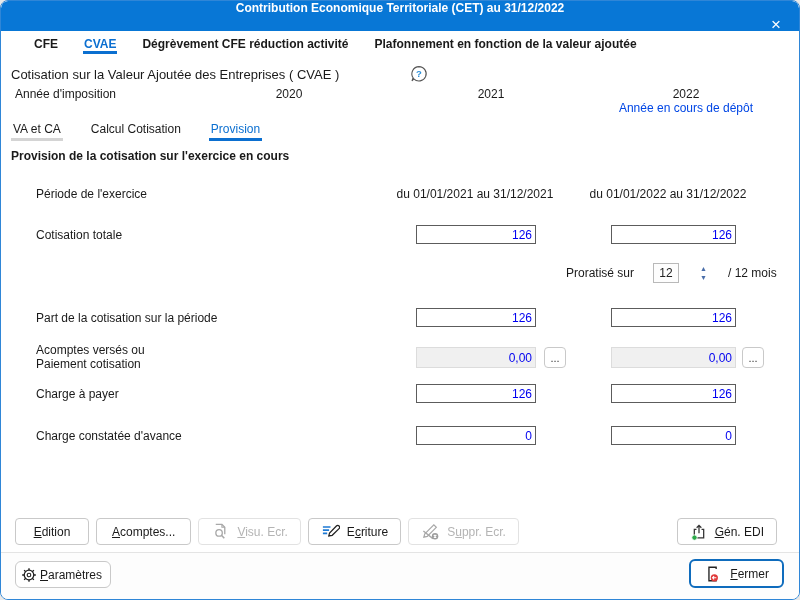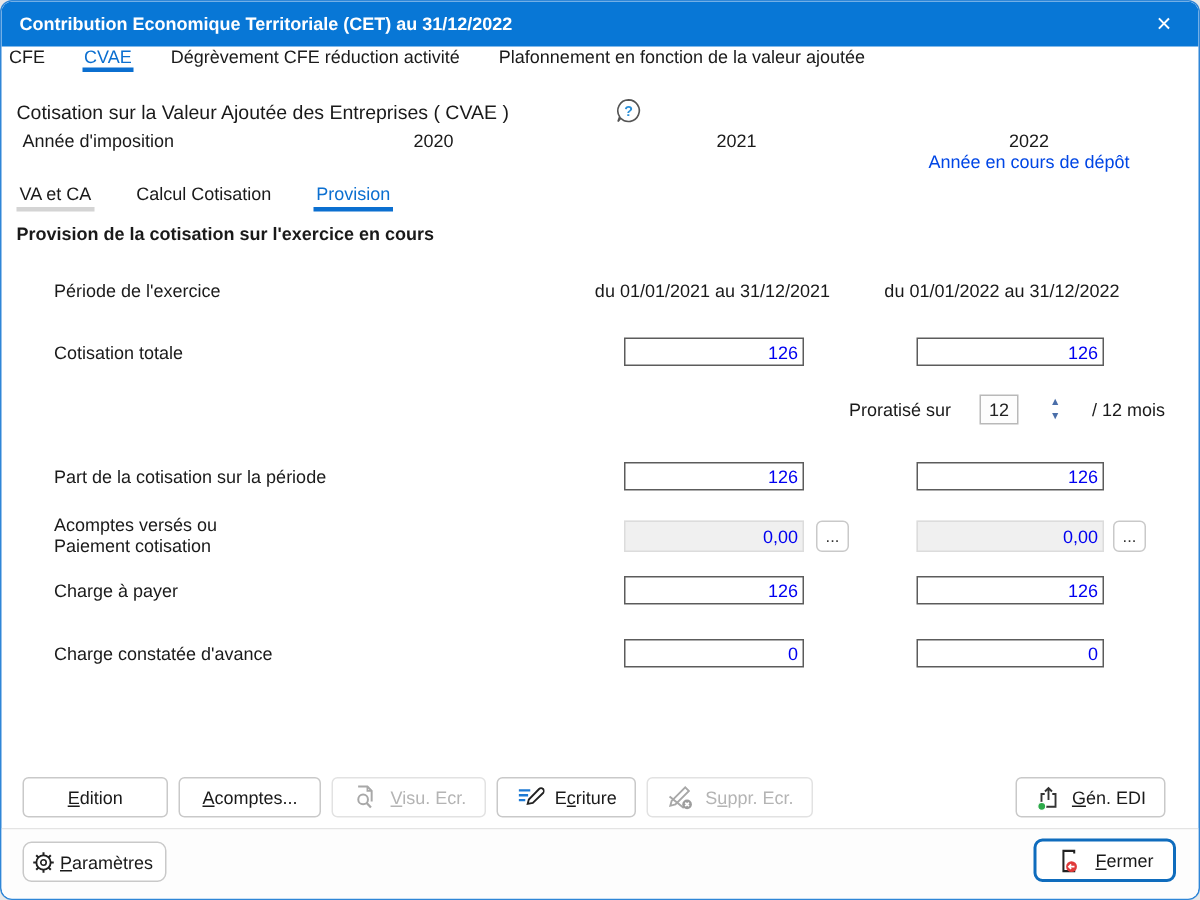--- a/index.html
+++ b/index.html
@@ -9,29 +9,29 @@
   .window {
     position:relative; width:800px; height:600px; background:#fff;
     border:1px solid #2f86d7; border-radius:8px; overflow:hidden;
   }
   .abs { position:absolute; }
 
   
   .titlebar {
     height:30px; background:#0877d6; color:#fff; display:flex; align-items:center;
     padding:0 12px; font-weight:bold; font-size:12px;
-    border-top-left-radius:7px; border-top-right-radius:7px;
+    border-top-left-radius:7px; border-top-right-radius:7px;flex-direction:column;
   }
   .titlebar .close {
     margin-left:auto; font-size:17px; font-weight:normal; width:22px; height:22px;
     display:flex; align-items:center; justify-content:center; cursor:pointer;
   }
 
   
-  .maintabs { display:flex; gap:24px; padding-left:4px; height:28px; align-items:flex-start; }
+  .maintabs { display:flex; gap:24px; padding-left:32px; height:28px; align-items:center;font-weight:bold; }
   .maintab { display:flex; align-items:center; border-bottom:3px solid transparent; padding:0 1px; cursor:pointer; }
   .maintab.active { color:#0b6fd0; border-bottom-color:#0b6fd0; }
 
   
   .section-title { font-size:13px; font-weight:normal; }
   .help-badge { width:20px; height:20px; cursor:pointer; }
   .year { width:100px; text-align:center; }
   .year-note { width:200px; text-align:center; color:#0046e5; }
 
   
@@ -175,21 +175,21 @@
 
   <div class="abs" style="left:35px; top:386px;">Charge à payer</div>
   <input class="abs val-input col1" style="top: 383px;" value="126">
   <input class="abs val-input col2" style="top: 383px;" value="126">
 
   <div class="abs" style="left:35px; top:428px;">Charge constatée d'avance</div>
   <input class="abs val-input col1" style="top: 425px;" value="0">
   <input class="abs val-input col2" style="top: 425px;" value="0">
 
   <div class="toolbar">
-    <button class="btn" style="width:97px;">
+    <button class="btn" style="width:74px;">
       <span><span class="u">E</span><span>dition</span></span>
     </button>
     <button class="btn">
       <span><span class="u">A</span><span>comptes...</span></span>
     </button>
     <button class="btn icon-btn disabled">
       <span>
         <svg width="19" height="19" viewBox="0 0 20 20">
           <path d="M5 2.5h6.5l3 3v7.5" fill="none" stroke="#a8a8a8" stroke-width="1.4"></path>
           <path d="M11.5 2.5v3h3" fill="none" stroke="#a8a8a8" stroke-width="1.2"></path>

